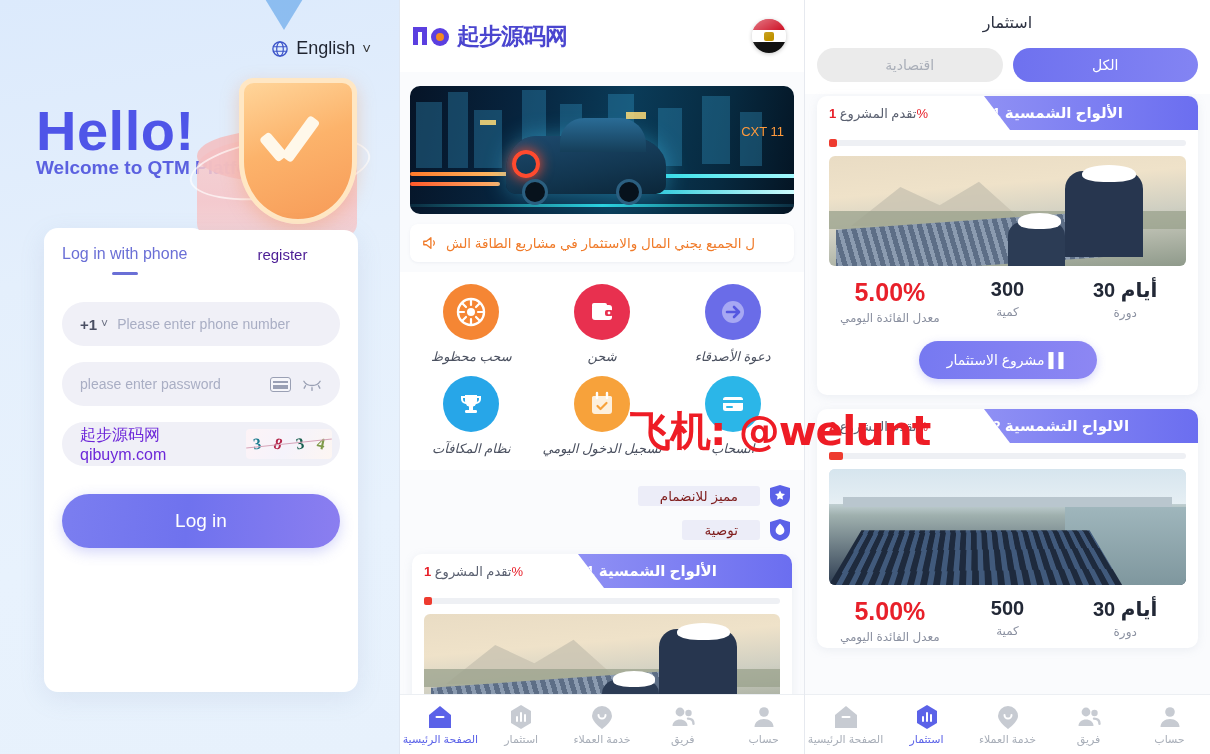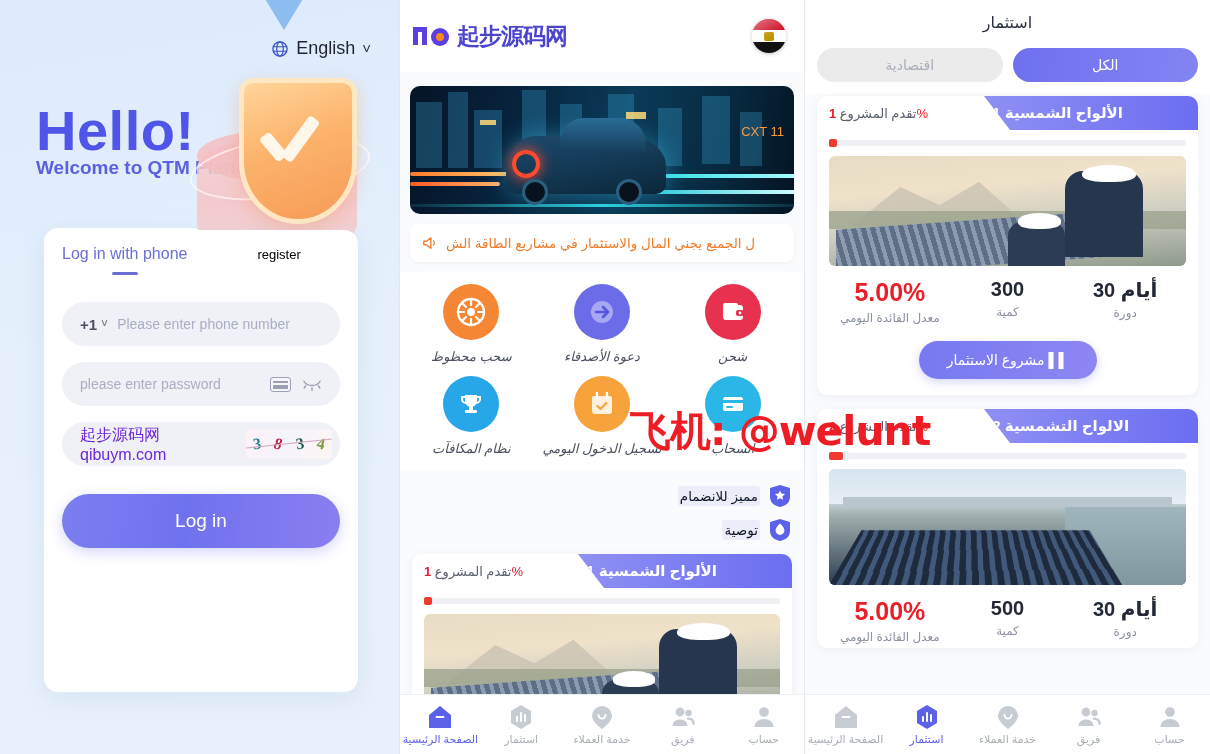--- a/index.html
+++ b/index.html
@@ -75,21 +75,21 @@
   .login-card {
     position: absolute; left: 44px; top: 230px; width: 314px; height: 462px;
     background:#fff; border-radius: 14px; box-shadow: 0 6px 26px rgba(120,140,180,.14);
   }
   .login-card:before{
     content:''; position:absolute; left:0; top:-2px; width:162px; height:42px;
     background:#fff; border-radius:14px 14px 0 0;
   }
   .tabs { position: relative; display: flex; height: 48px; align-items: center; }
   .tab {
-    font-size: 13px; color: #000000; cursor: pointer; position: relative;
+    font-size: 15px; color: #4c1d95; cursor: pointer; position: relative;
   }
   .tab.t1 { margin-left: 18px; color:#6a6fd6; font-size: 16px; }
   .tab.t2 { margin-left: 70px; }
   .tab.active:after{
     content:''; position:absolute; left: 50%; transform: translateX(-50%);
     bottom: -12px; width: 26px; height: 3px; background:#6a6fd6; border-radius:2px;
   }
   .field {
     margin: 0 18px 16px 18px; height: 44px; background:#f0f0f7; border-radius: 22px;
     display:flex; align-items:center; padding: 0 18px; font-size: 14px; color:#a9aec4;
@@ -209,21 +209,21 @@
   }
   .gcell { display:flex; flex-direction:column; align-items:center; gap: 9px; cursor:pointer;font-style:italic; }
   .gico { width: 56px; height: 56px; border-radius: 50%; display:flex; align-items:center;
           justify-content:center; }
   .glabel { font-size: 13px; color:#4b5160; direction: rtl; }
 
   .badges { padding: 14px 0 0 0; }
   .badge-row { display:flex; align-items:center; gap: 8px; padding: 0 12px 10px 12px; direction: rtl; }
   .badge-shield { width: 24px; height: 24px; display:block; }
   .badge-text {
-    font-size: 13.5px; color:#0f172a; background:#ecedf8; padding: 2px 2px; border-radius: 3px;
+    font-size: 13.5px; color:#7f1d1d; background:#ecedf8; padding: 2px 22px; border-radius: 3px;
   }
 
   .proj-card {
     margin: 2px 12px 0 12px; background:#fff; border-radius: 10px;
     box-shadow: 0 2px 10px rgba(150,160,185,.14); overflow:hidden; position:relative;
   }
   .proj-head { position:relative; height: 34px; display:flex; align-items:center;
                justify-content:flex-end; direction:rtl; }
   .proj-ribbon {
     position:absolute; right:0; top:0; height:34px; width: 214px;
@@ -433,39 +433,39 @@
             <circle cx="15" cy="15" r="4" fill="#fff"></circle>
             <g stroke="#fff" stroke-width="2.2" stroke-linecap="round">
               <path d="M15 3v5M15 22v5M3 15h5M22 15h5M6.5 6.5l3.5 3.5M20 20l3.5 3.5M23.5 6.5L20 10M10 20l-3.5 3.5"></path>
             </g>
           </svg>
         </span>
         <span class="glabel">سحب محظوظ</span>
       </div>
 
       <div class="gcell">
-        <span class="gico" style="background:#6a6ce8">
-          <svg width="30" height="30" viewBox="0 0 30 30">
-            <circle cx="15" cy="15" r="11" fill="#a7a8f3"></circle>
-            <path d="M9 15h11M16 10l5 5-5 5" fill="none" stroke="#5557e0" stroke-width="2.6" stroke-linecap="round" stroke-linejoin="round"></path>
-          </svg>
-        </span>
-        <span class="glabel">دعوة الأصدقاء</span>
-      </div>
-
-      <div class="gcell">
         <span class="gico" style="background:#e8304f">
           <svg width="30" height="30" viewBox="0 0 30 30">
             <rect x="5" y="8" width="20" height="15" rx="3" fill="#fff"></rect>
             <rect x="5" y="6" width="15" height="5" rx="2" fill="#fff"></rect>
             <rect x="18" y="13" width="8" height="6" rx="2" fill="#e8304f"></rect>
             <circle cx="22" cy="16" r="1.4" fill="#fff"></circle>
           </svg>
         </span>
         <span class="glabel">شحن</span>
+      </div>
+
+      <div class="gcell">
+        <span class="gico" style="background:#6a6ce8">
+          <svg width="30" height="30" viewBox="0 0 30 30">
+            <circle cx="15" cy="15" r="11" fill="#a7a8f3"></circle>
+            <path d="M9 15h11M16 10l5 5-5 5" fill="none" stroke="#5557e0" stroke-width="2.6" stroke-linecap="round" stroke-linejoin="round"></path>
+          </svg>
+        </span>
+        <span class="glabel">دعوة الأصدقاء</span>
       </div>
 
       <div class="gcell">
         <span class="gico" style="background:#27a6e8">
           <svg width="30" height="30" viewBox="0 0 30 30">
             <path d="M9 6h12v6a6 6 0 01-12 0z" fill="#fff"></path>
             <path d="M9 8H6v2a4 4 0 004 4M21 8h3v2a4 4 0 01-4 4" fill="none" stroke="#fff" stroke-width="2"></path>
             <rect x="13" y="17" width="4" height="4" fill="#fff"></rect>
             <rect x="9" y="21" width="12" height="3" rx="1.2" fill="#fff"></rect>
           </svg>

